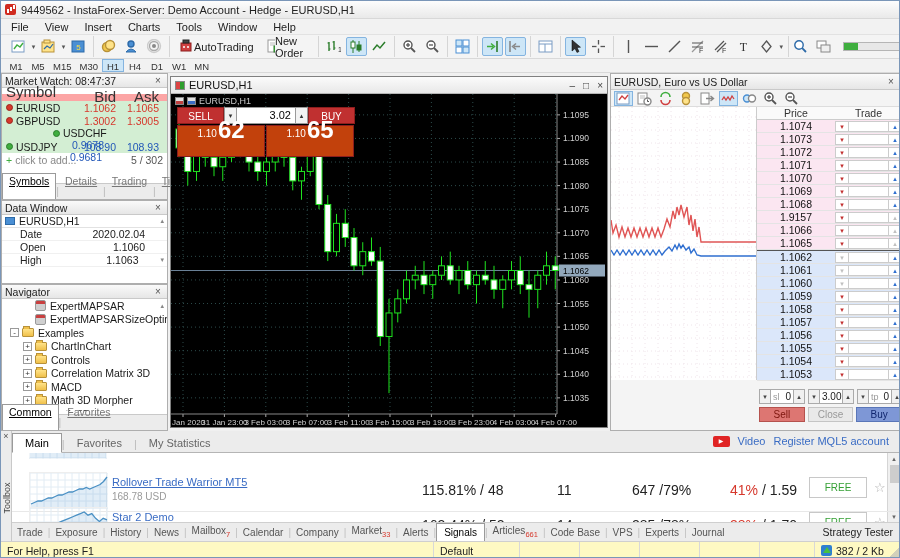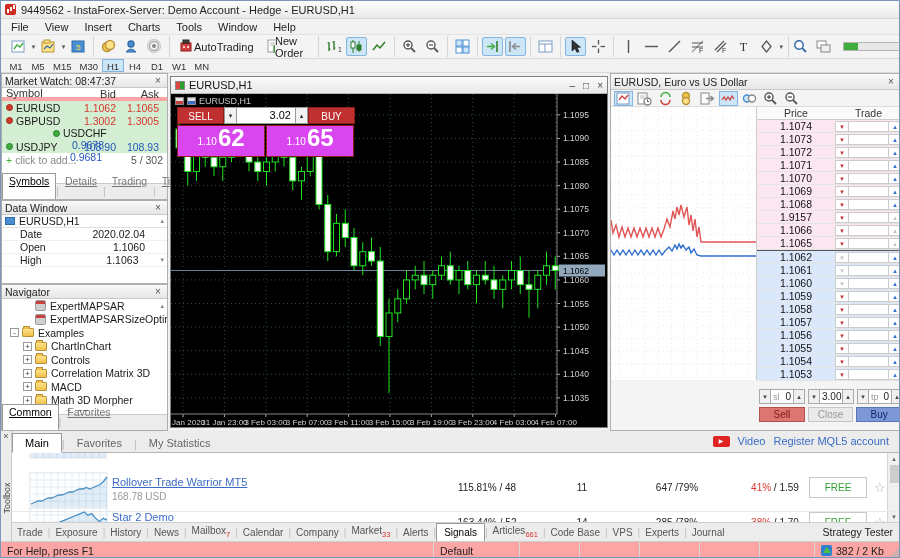--- a/index.html
+++ b/index.html
@@ -31,21 +31,21 @@
   
   .panel { position:absolute; background:#fff; border:1px solid #aeaeae; }
   .p-head { height:14px; background:linear-gradient(#fafafa,#e6e6e6); border-bottom:1px solid #c9c9c9; font-size:10.5px; color:#222; display:flex; align-items:center; padding:0 3px; }
   .p-head .x { margin-left:auto; color:#555; font-size:10px; width:12px; text-align:center; }
   .tabs { position:absolute; bottom:0; left:0; right:0; height:16px; background:#ececec; border-top:1px solid #c9c9c9; display:flex; align-items:flex-end; font-size:10.5px; color:#777; }
   .tab { padding:1px 6px 12px; position:relative;text-decoration:underline; }
   .tab.on { background:#fff; border:1px solid #9a9a9a; border-bottom:none; color:#000; }
   .tab-sep { color:#bbb; padding-bottom:2px; }
 
   
-  .mw-colhead { display:flex; height:13px; border-bottom:4px solid #fca5a5; color:#333; font-size:11px; }
+  .mw-colhead { display:flex; height:13px; border-bottom:7px solid #fca5a5; color:#333; font-size:15px; }
   .mw-row { display:flex; height:13px; align-items:center; font-size:10.5px; }
   .mw-c1 { width:71px; padding-left:4px; display:flex; align-items:center; gap:3px; }
   .mw-c2 { width:47px; text-align:right; padding-right:4px; }
   .mw-c3 { width:43px; text-align:right; padding-right:4px; }
   .dot { width:7px; height:7px; border-radius:50%; flex:none; }
   .mw-add { display:flex; height:13px; align-items:center; font-size:10.5px; color:#888; padding-left:4px; }
   .red { color:#d6382c; } .blue { color:#2257b8; }
 
   
   .dw-row { display:flex; height:13px; align-items:center; font-size:10.5px; border-bottom:1px solid #f0f0f0; }
@@ -65,21 +65,21 @@
   .cw-canvas { position:relative; width:436px; height:333px; background:#000; }
   .legend { position:absolute; left:4px; top:2px; display:flex; align-items:center; gap:3px; z-index:5; }
   .legend .mini { width:9px; height:8px; border:1px solid #888; }
   .legend .txt { color:#c8c8c8; font-size:9px; }
   .ocw { position:absolute; left:6px; top:13px; z-index:6; width:178px; }
   .ocw-r1 { display:flex; height:17px; }
   .ocw-sell,.ocw-buy { width:47px; background:#c03030; color:#fff; font-size:10px; text-align:center; line-height:17px; border:1px solid #8c1d1d; }
   .ocw-dn,.ocw-up { width:13px; background:#f2f2f2; border:1px solid #999; font-size:7px; text-align:center; line-height:16px; color:#333; }
   .ocw-vol { width:58px; background:#fff; border-top:1px solid #999; border-bottom:1px solid #999; font-size:11px; text-align:right; padding:1px 4px 0 0; color:#000; }
   .ocw-r2 { display:flex; margin-top:1px; }
-  .bigpx { width:88px; height:32px; background:#d946ef; border:1px solid #8c1d1d; color:#fff; display:flex; align-items:flex-end; justify-content:center; padding-bottom:6px; }
+  .bigpx { width:88px; height:32px; background:#c2410c; border:1px solid #8c1d1d; color:#fff; display:flex; align-items:flex-end; justify-content:center; padding-bottom:14px; }
   .bigpx .sm { font-size:10px; margin-right:1px; padding-bottom:3px; }
   .bigpx .lg { font-size:24px; font-weight:bold; line-height:24px; }
   .bigpx + .bigpx { margin-left:1px; }
 
   
   .dom { position:absolute; left:609px; top:72px; width:291px; height:358px; background:#f4f4f4; border:1px solid #aeaeae; }
   .dom-toolbar { height:17px; display:flex; align-items:center; padding-left:2px; background:#f4f4f4; border-bottom:1px solid #ddd; }
   .dom-tb { width:19px; height:15px; display:flex; align-items:center; justify-content:center; border:1px solid transparent; margin:0 1px; }
   .dom-tb.on { background:#cde6f7; border-color:#84b4e0; }
   .dom-colhead { position:absolute; left:146px; top:33px; width:145px; height:13px; display:flex; font-size:10.5px; color:#333; background:#fafafa; border-bottom:1px solid #ccc; }
@@ -108,36 +108,36 @@
   .tbx-tabs { position:absolute; left:11px; top:430px; width:889px; height:22px; background:#ececec; border-bottom:1px solid #b5b5b5; display:flex; align-items:flex-end; font-size:11px; color:#666; }
   .tbx-tab { padding:3px 12px; }
   .tbx-tab.on { background:#fff; border:1px solid #9a9a9a; border-bottom:1px solid #fff; color:#000; margin-bottom:-1px; }
   .tbx-links { position:absolute; right:10px; top:434px; display:flex; align-items:center; gap:8px; font-size:11px; }
   .yt { width:17px; height:11px; background:#e02424; border-radius:2px; color:#fff; font-size:6px; text-align:center; line-height:11px; }
   a.lnk { color:#3a6cc4; cursor:pointer;text-align:right; }
   .tbx-body { position:absolute; left:11px; top:452px; width:889px; height:69px; background:#fff; overflow:hidden; }
   .sig-row { position:absolute; left:0; width:100%; height:43px; border-bottom:1px solid #e8e8e8; }
   .sig-name { position:absolute; left:100px; top:7px; color:#3a6cc4; text-decoration:underline; font-size:11px; }
   .sig-price { position:absolute; left:100px; top:22px; color:#9a9a9a; font-size:10px; }
-  .sig-col { position:absolute; top:13px; font-size:10px; color:#222; text-align:center; }
+  .sig-col { position:absolute; top:13px; font-size:14px; color:#222; text-align:left; }
   .free-btn { position:absolute; left:797px; top:8px; width:58px; height:21px; border:1px solid #c8c8c8; background:#fff; color:#35a035; font-size:10px; text-align:center; line-height:19px; }
   .star { position:absolute; left:862px; top:11px; color:#b0b0b0; font-size:13px; }
   .sb-v { position:absolute; right:1px; top:0; width:13px; height:69px; background:#f0f0f0; border-left:1px solid #d5d5d5; }
   .sb-v .a { height:11px; font-size:7px; color:#666; text-align:center; line-height:11px; }
   .sb-v .th { position:absolute; left:2px; top:12px; width:9px; height:18px; background:#cdcdcd; }
   .sb-v .a.dn { position:absolute; bottom:0; width:100%; }
 
   
   .btabs { position:absolute; left:11px; top:521px; width:889px; height:19px; background:#ececec; border-top:1px solid #cfcfcf; display:flex; align-items:center; font-size:10px; color:#555; }
   .btab { padding:2px 5px; white-space:nowrap; }
   .btab sub { color:#d6382c; font-size:7.5px; }
   .btab.on { background:#fff; border:1px solid #9a9a9a; border-bottom:none; color:#000; padding:3px 7px 4px; }
   .bsep { color:#c0c0c0; }
   .stester { margin-left:auto; padding-right:8px; color:#222; font-size:10.5px; }
-  .statusbar { position:absolute; left:0; top:540px; width:900px; height:18px; background:#fca5a5; border-top:1px solid #cfcfcf; display:flex; align-items:center; font-size:10.5px; color:#222; }
+  .statusbar { position:absolute; left:0; top:540px; width:900px; height:18px; background:#fef9c3; border-top:1px solid #cfcfcf; display:flex; align-items:center; font-size:10.5px; color:#222; }
   .st-c { height:100%; display:flex; align-items:center; padding:0 6px; border-right:1px solid #d8d8d8; }
   .traffic-ico { width:11px; height:11px; background:#2f7fd0; border-radius:2px; position:relative; margin-right:4px; flex:none; }
   .traffic-ico:before { content:""; position:absolute; left:2px; top:2px; width:0; height:0; border-left:4px solid transparent; border-right:4px solid transparent; border-bottom:6px solid #49c13f; }
   .grip { position:absolute; right:2px; bottom:2px; width:10px; height:10px; background:linear-gradient(135deg,transparent 50%,#b5b5b5 50%); opacity:.6; }
 </style>
 </head>
 <body>
 
 <div class="app">
 

